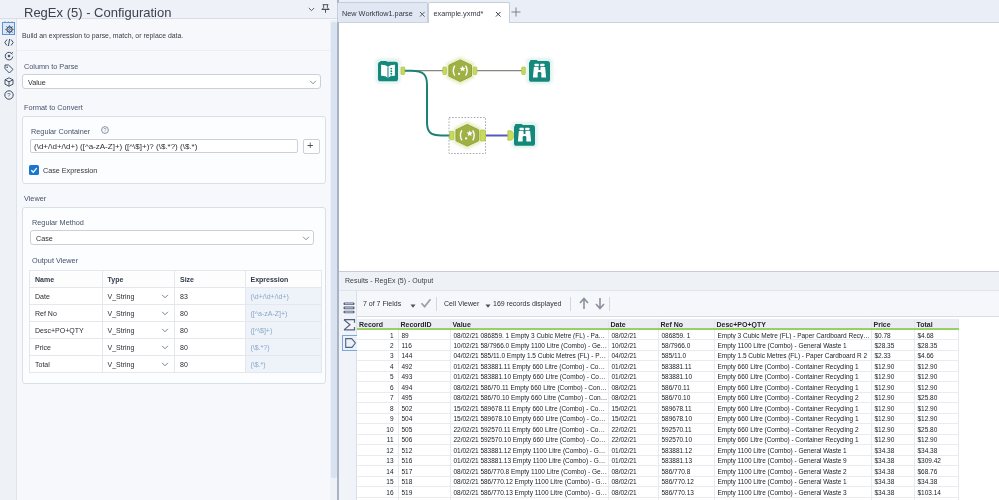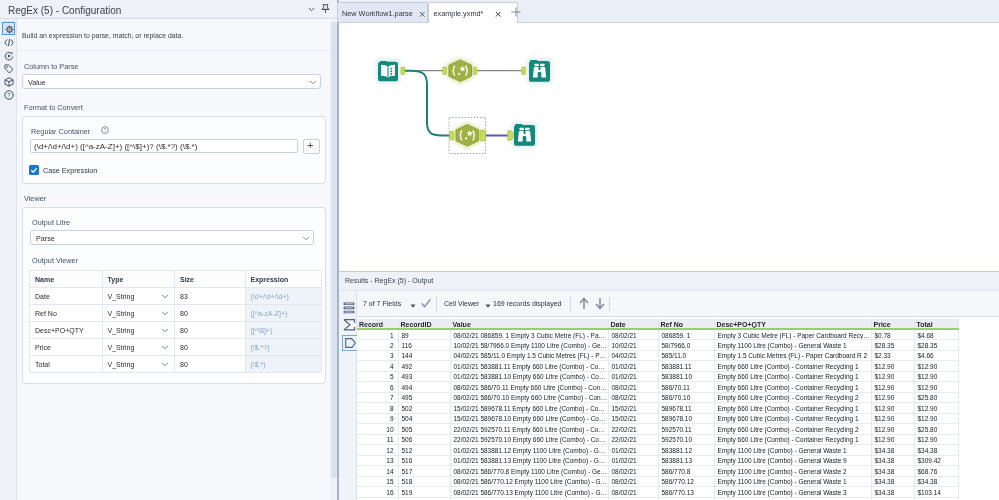--- a/index.html
+++ b/index.html
@@ -1,21 +1,21 @@
 <!DOCTYPE html>
 <html><head><meta charset="utf-8">
 <style>
 *{margin:0;padding:0;box-sizing:border-box}
 html,body{width:999px;height:500px;overflow:hidden}
 .root{position:relative;width:999px;height:500px;font-family:"Liberation Sans",sans-serif;background:#fff;overflow:hidden}
 .abs{position:absolute}
 
 .lp{position:absolute;left:0;top:0;width:339px;height:500px;background:#f7f8fc;border-right:2px solid #a9b3c4}
 .lp-head{position:absolute;left:0;top:0;width:337px;height:19px;background:#eef1f8;border-bottom:1px solid #d8dde7}
-.lp-head .t{position:absolute;left:8px;top:5px;font-size:10px;color:#3b414e}
+.lp-head .t{position:absolute;left:24px;top:5px;font-size:13px;color:#3b414e}
 .lp-side{position:absolute;left:0;top:19px;width:17px;height:481px;background:#eef1f6;border-right:1px solid #dfe4ec}
 .selbox{position:absolute;left:2px;top:3px;width:13px;height:13px;background:#dce8f8;border:1px solid #5b94d6}
 .lbl{position:absolute;font-size:7.3px;color:#45536b}
 .val{position:absolute;font-size:7.2px;color:#2e2e34}
 .inputbox{position:absolute;background:#fff;border:1px solid #c8d1dc;border-radius:3px}
 .fieldset{position:absolute;background:#fcfdff;border:1px solid #d9dfe9;border-radius:3px}
 .otbl{position:absolute;left:29px;top:270px;border-collapse:collapse;table-layout:fixed;background:#fff}
 .otbl td,.otbl th{border:1px solid #e4e8ee;font-size:7px;font-weight:normal;text-align:left;padding:0 0 0 5px;white-space:nowrap;overflow:hidden;color:#2c2c32}
 .otbl th{height:17px;color:#31394a;font-weight:bold;background:#fdfdfe}
 .otbl td{height:17px}
@@ -120,23 +120,23 @@
   <div class="inputbox" style="left:303px;top:139px;width:17px;height:15px;border-radius:2px"></div>
   <div class="abs" style="left:307px;top:138.5px;font-size:11px;color:#4a4f58;font-weight:300">+</div>
   <svg class="abs" style="left:29px;top:165px" width="10" height="10" viewBox="0 0 10 10">
         <rect x="0" y="0" width="10" height="10" rx="1.6" fill="#1878d0"></rect>
         <path d="M2.3 5.2l2 2 3.4-4" stroke="#fff" stroke-width="1.3" fill="none"></path>
       </svg>
   <div class="val" style="left:43px;top:166px;color:#35353b">Case Expression</div>
 
   <div class="lbl" style="left:24px;top:194px">Viewer</div>
   <div class="fieldset" style="left:22px;top:207px;width:304px;height:177px"></div>
-  <div class="lbl" style="left:32px;top:218px">Output Litre</div>
+  <div class="lbl" style="left:32px;top:218px">Regular Method</div>
   <div class="inputbox" style="left:30px;top:230px;width:284px;height:15px"></div>
-  <div class="val" style="left:36px;top:234px">Parse</div>
+  <div class="val" style="left:36px;top:234px">Case</div>
   <svg class="abs" style="left:302px;top:235.5px" width="8" height="5" viewBox="0 0 9 6">
         <path d="M1 1l3.5 3.5L8 1" stroke="#6a7687" stroke-width="1" fill="none"></path>
       </svg>
   <div class="lbl" style="left:32px;top:256px">Output Viewer</div>
   <table class="otbl" id="otbl">
         <colgroup>
           <col style="width:72.5px">
           <col style="width:72.5px">
           <col style="width:70.5px">
           <col style="width:76.5px">
@@ -195,21 +195,21 @@
   <div class="abs" style="left:331px;top:22px;width:5.5px;height:456px;background:#d9e2f0;border-radius:2px"></div>
 </div>
 
 <div class="tabbar">
   <div class="tab" style="left:-2px;width:91px;background:#e1e8f3;height:20px">
         <span style="position:absolute;left:4px;top:6px">New Workflow1.parse</span>
     <svg class="abs" style="left:81px;top:7.5px" width="6.5" height="6.5" viewBox="0 0 7 7">
           <path d="M1 1l5 5M6 1l-5 5" stroke="#4d525b" stroke-width="1"></path>
         </svg>
       </div>
-  <div class="tab" style="left:89px;width:90px;background:#fff;height:22px">
+  <div class="tab" style="left:89px;width:82px;background:#fff;height:22px">
         <span style="position:absolute;left:4.5px;top:6px">example.yxmd*</span>
     <svg class="abs" style="left:66px;top:7.5px" width="6.5" height="6.5" viewBox="0 0 7 7">
           <path d="M1 1l5 5M6 1l-5 5" stroke="#383c44" stroke-width="1.05"></path>
         </svg>
       </div>
   <svg class="abs" style="left:172px;top:6.5px" width="10" height="10" viewBox="0 0 11 11">
         <path d="M5.5 0.5v10M0.5 5.5h10" stroke="#737a8a" stroke-width="1"></path>
       </svg>
 </div>
 

